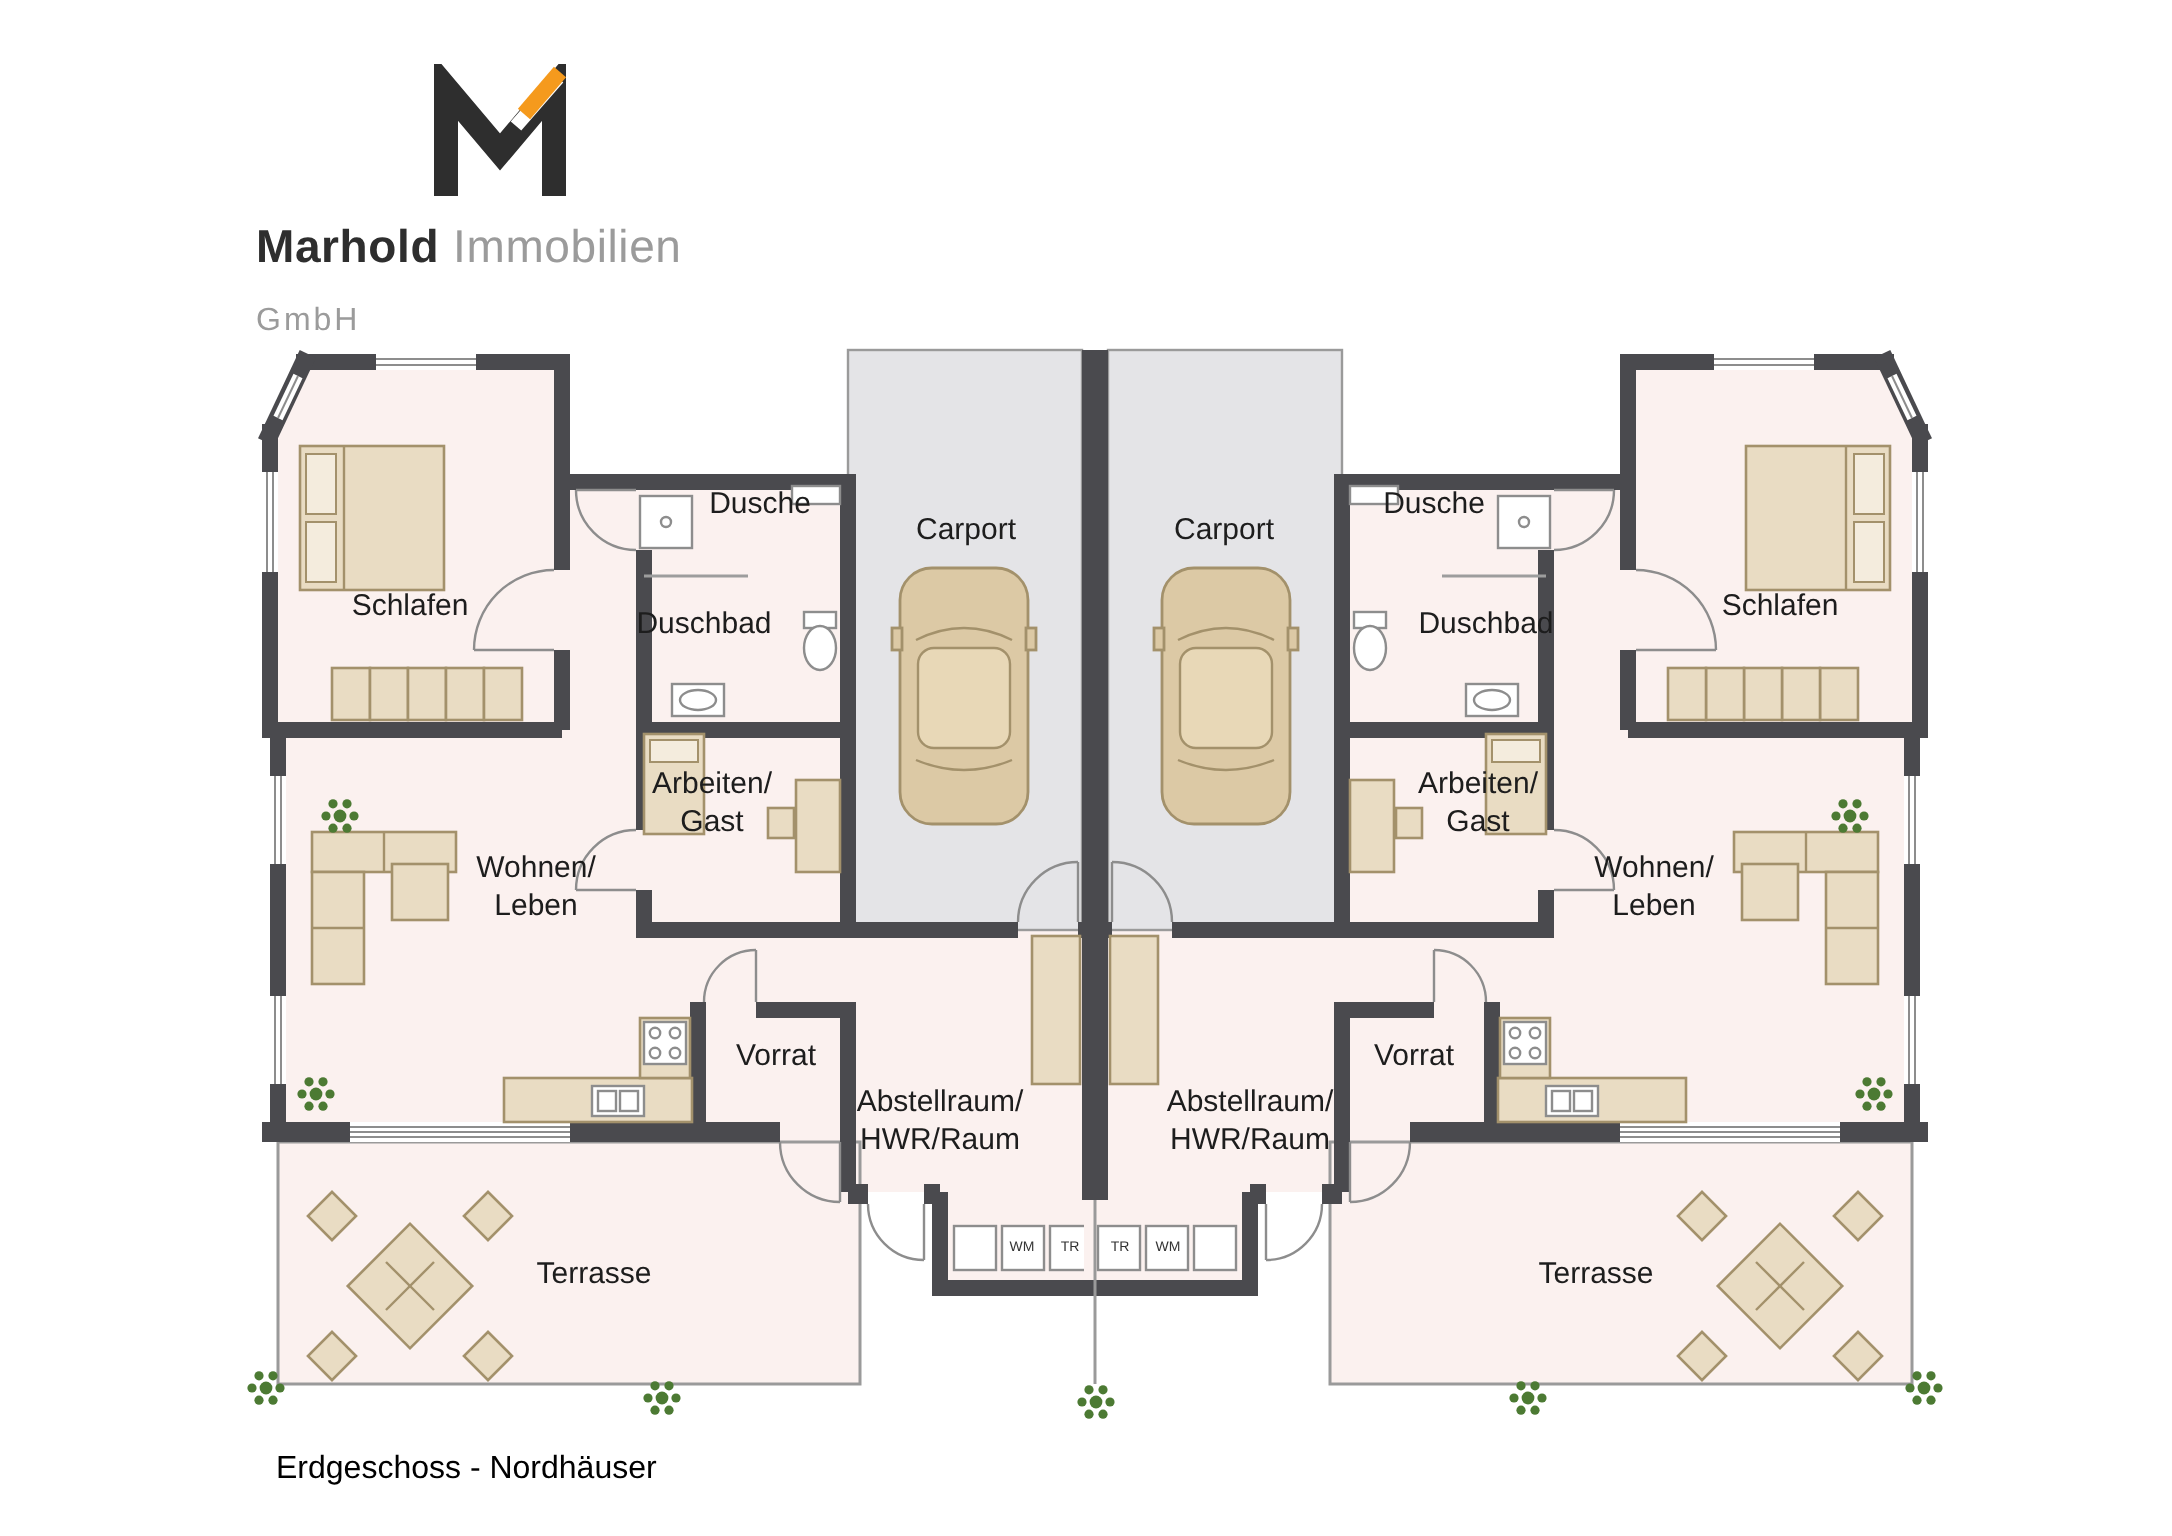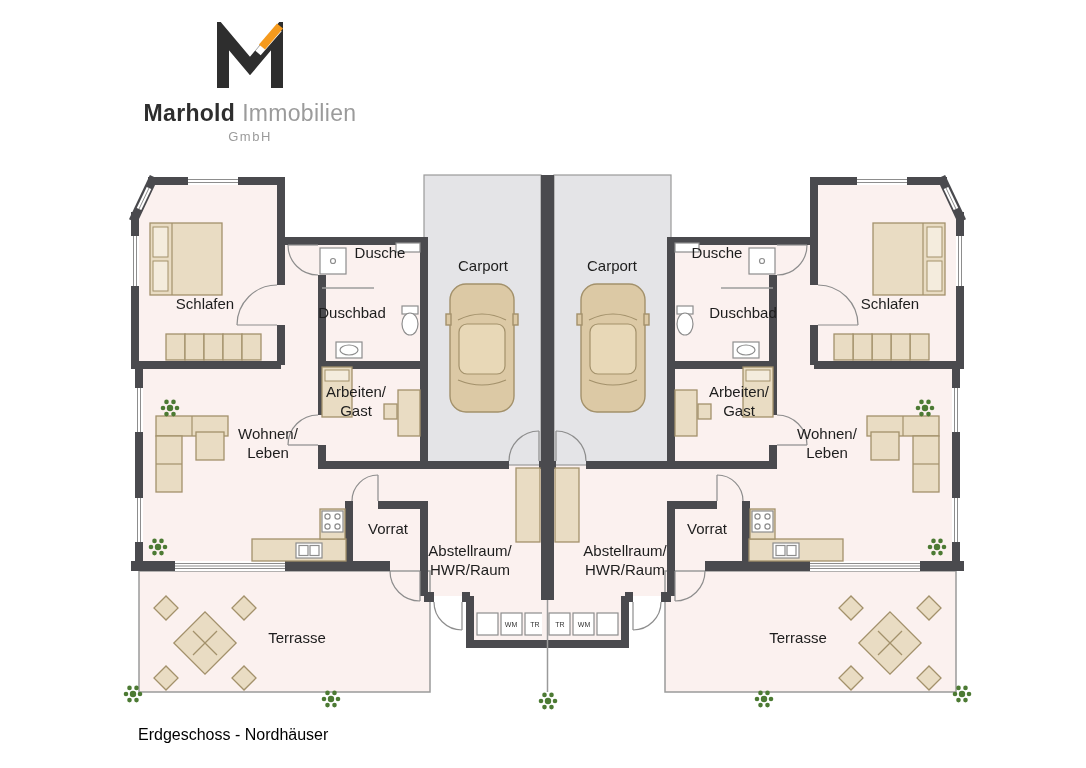--- a/index.html
+++ b/index.html
@@ -1,29 +1,29 @@
 <!DOCTYPE html>
 <html style="--c-wall: #4a4a4e; --c-floor: #fbf1ef; --c-carport: #e4e4e7; --c-furniture: #e9dcc3; --c-furniture-light: #f4ecdd; --c-furniture-stroke: #a3916b; --c-car: #dcc9a5; --c-car-light: #e8d8b7; --c-plant: #4c7a33; --c-accent: #f59a1d; --c-thin-line: #9a9a9a; --c-text: #1d1d1d; --c-brand-dark: #2e2e2e; --c-brand-gray: #9b9b9b;"><head>
 <meta charset="utf-8">
 <style>
   html,body{margin:0;padding:0;background:#fff;}
   .canvas{position:relative;width:1086px;height:768px;background:#fff;overflow:hidden;
           font-family:"Liberation Sans",sans-serif;}
   .plan-svg{position:absolute;left:0;top:0;}
 
   
-  .logo{position:absolute;left:128px;top:22px;width:244px;text-align:center;}
+  .logo{position:absolute;left:128px;top:32px;width:244px;}
   .logo-mark{display:block;margin:0 auto 8px auto;}
   .logo-m{stroke:var(--c-brand-dark,#1f1f1f);stroke-width:12;fill:none;}
   .logo-gap{stroke:#fff;stroke-width:7;}
   .logo-accent{stroke:var(--c-accent,#f59a1d);stroke-width:8;}
   .brand-name{font-size:23px;letter-spacing:.3px;white-space:nowrap;}
   .brand-primary{font-weight:700;color:var(--c-brand-dark,#3a3a3a);}
   .brand-secondary{font-weight:300;color:var(--c-brand-gray,#9b9b9b);margin-left:7px;}
-  .brand-legal{font-size:13px;color:var(--c-brand-gray,#9b9b9b);margin-top:2px;letter-spacing:1.5px;}
+  .brand-legal{font-size:16px;color:var(--c-brand-gray,#9b9b9b);margin-top:15px;letter-spacing:1.5px;}
 
   
   .floor{fill:var(--c-floor,#fbf1ef);}
   .terrace{fill:var(--c-floor,#fbf1ef);stroke:var(--c-thin-line,#9a9a9a);stroke-width:1.5;}
   .carport{fill:var(--c-carport,#e4e4e7);stroke:var(--c-thin-line,#9a9a9a);stroke-width:1.2;}
   .wall{fill:var(--c-wall,#4a4a4e);}
   .wallline{stroke:var(--c-wall,#4a4a4e);stroke-width:9;stroke-linecap:square;}
   .win{fill:#fff;}
   .winline{stroke:#8d8d8d;stroke-width:1;}
   .glass{stroke:#9d9d9d;stroke-width:1.5;}

